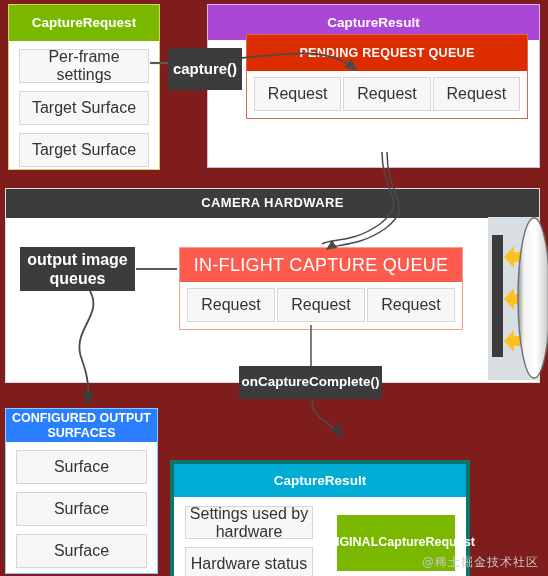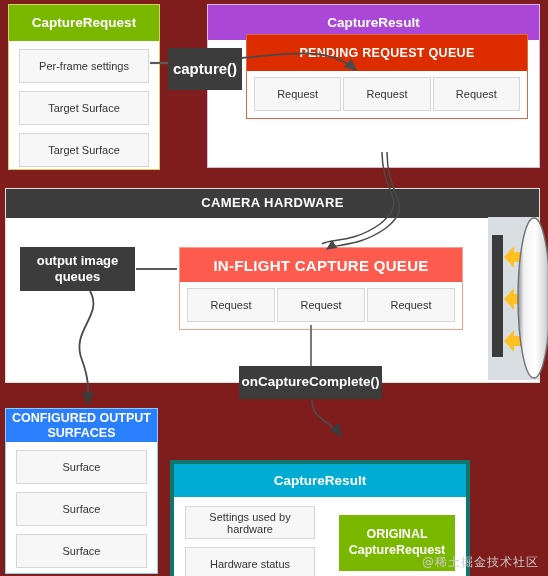--- a/index.html
+++ b/index.html
@@ -37,21 +37,21 @@
     padding: 8px 10px 10px 10px;
   }
   .item-box {
     border: 1px solid #d6d6d6;
     background: #f7f7f7;
     color: #333333;
     display: flex;
     align-items: center;
     justify-content: center;
     text-align: center;
-    font-size: 11px;
+    font-size: 16px;
     height: 34px;
     margin-bottom: 8px;
   }
   .item-box:last-child { margin-bottom: 0; }
 
   .queue-row {
     display: flex;
     gap: 2px;
   }
   .queue-row .item-box {
@@ -113,28 +113,28 @@
     height: 29px; background: #3c3c3c; font-size: 13px; letter-spacing: .4px;
   }
 
   #inflight-queue {
     position: absolute; left: 173px; top: 58px; width: 284px;
     border: 1px solid #f4a08f;
     background: #ffffff;
   }
   #inflight-queue .queue-title {
     height: 34px; background: #fc5b4e; color: #fff;
-    font-weight: bold; font-size: 15px; letter-spacing: .3px;
+    font-weight: normal; font-size: 18px; letter-spacing: .3px;
     display: flex; align-items: center; justify-content: center;
   }
   #inflight-queue .queue-items { padding: 6px 7px 7px 7px; }
 
   #output-image-queues {
     left: 20px; top: 247px; width: 115px; height: 44px;
-    font-size: 13px;
+    font-size: 16px;
   }
 
   #on-capture-complete {
     left: 239px; top: 366px; width: 143px; height: 33px;
     font-size: 13.5px;
   }
 
   #capture-label {
     left: 168px; top: 48px; width: 74px; height: 42px;
     font-size: 15px;
@@ -158,21 +158,21 @@
   }
   #capture-result .panel-body {
     display: flex; gap: 24px; padding: 9px 11px 10px 11px;
   }
   #capture-result .left-col { flex: 1 1 auto; }
   #capture-result .left-col .item-box { height: 33px; }
   .original-chip {
     width: 118px; height: 56px;
     background: #7ab800; color: #ffffff;
     font-weight: bold; font-size: 12.5px; line-height: 1.25;
-    display: flex; flex-direction: column;
+    display: flex; 
     align-items: center; justify-content: center; text-align: center;
     align-self: center;
   }
 
   
   #lens-area {
     position: absolute;
     left: 488px; top: 217px; width: 52px; height: 163px;
     background: #d9dee2;
     overflow: visible;

